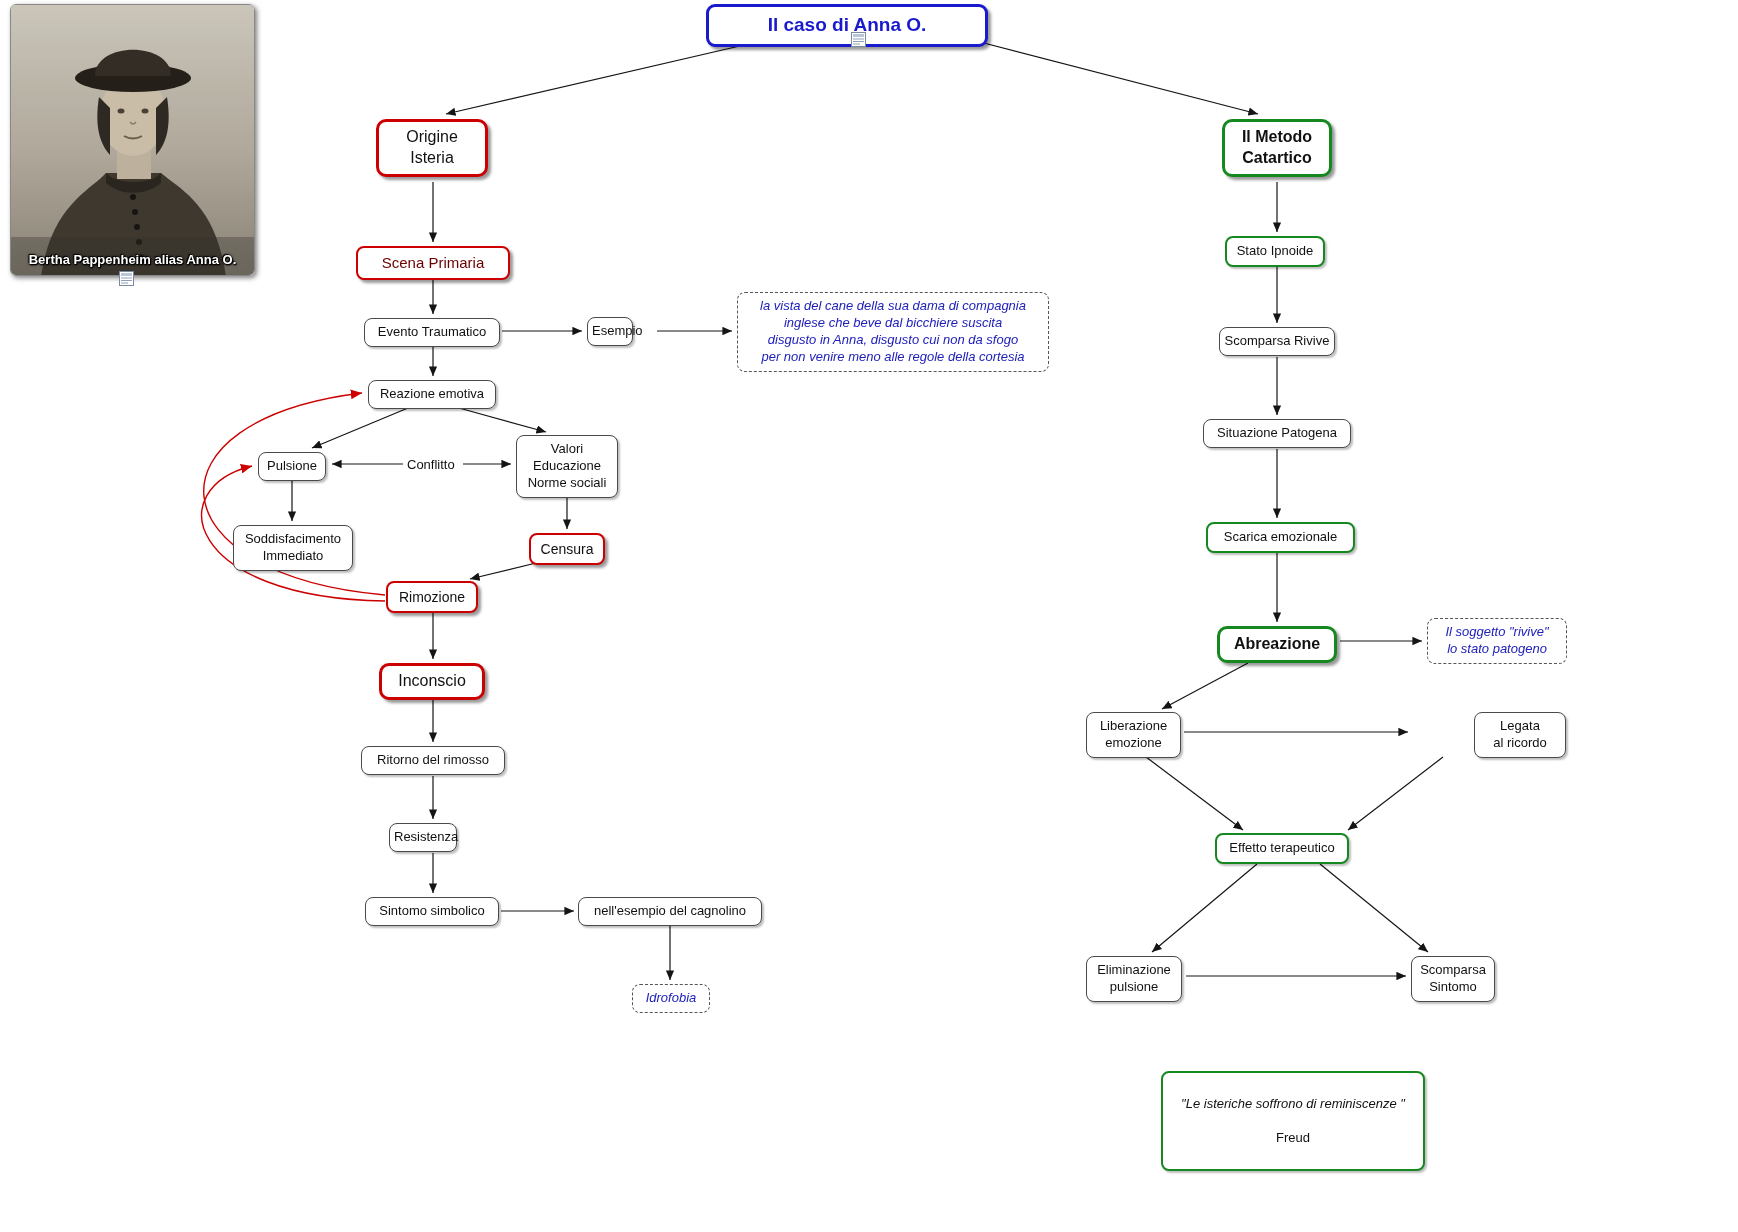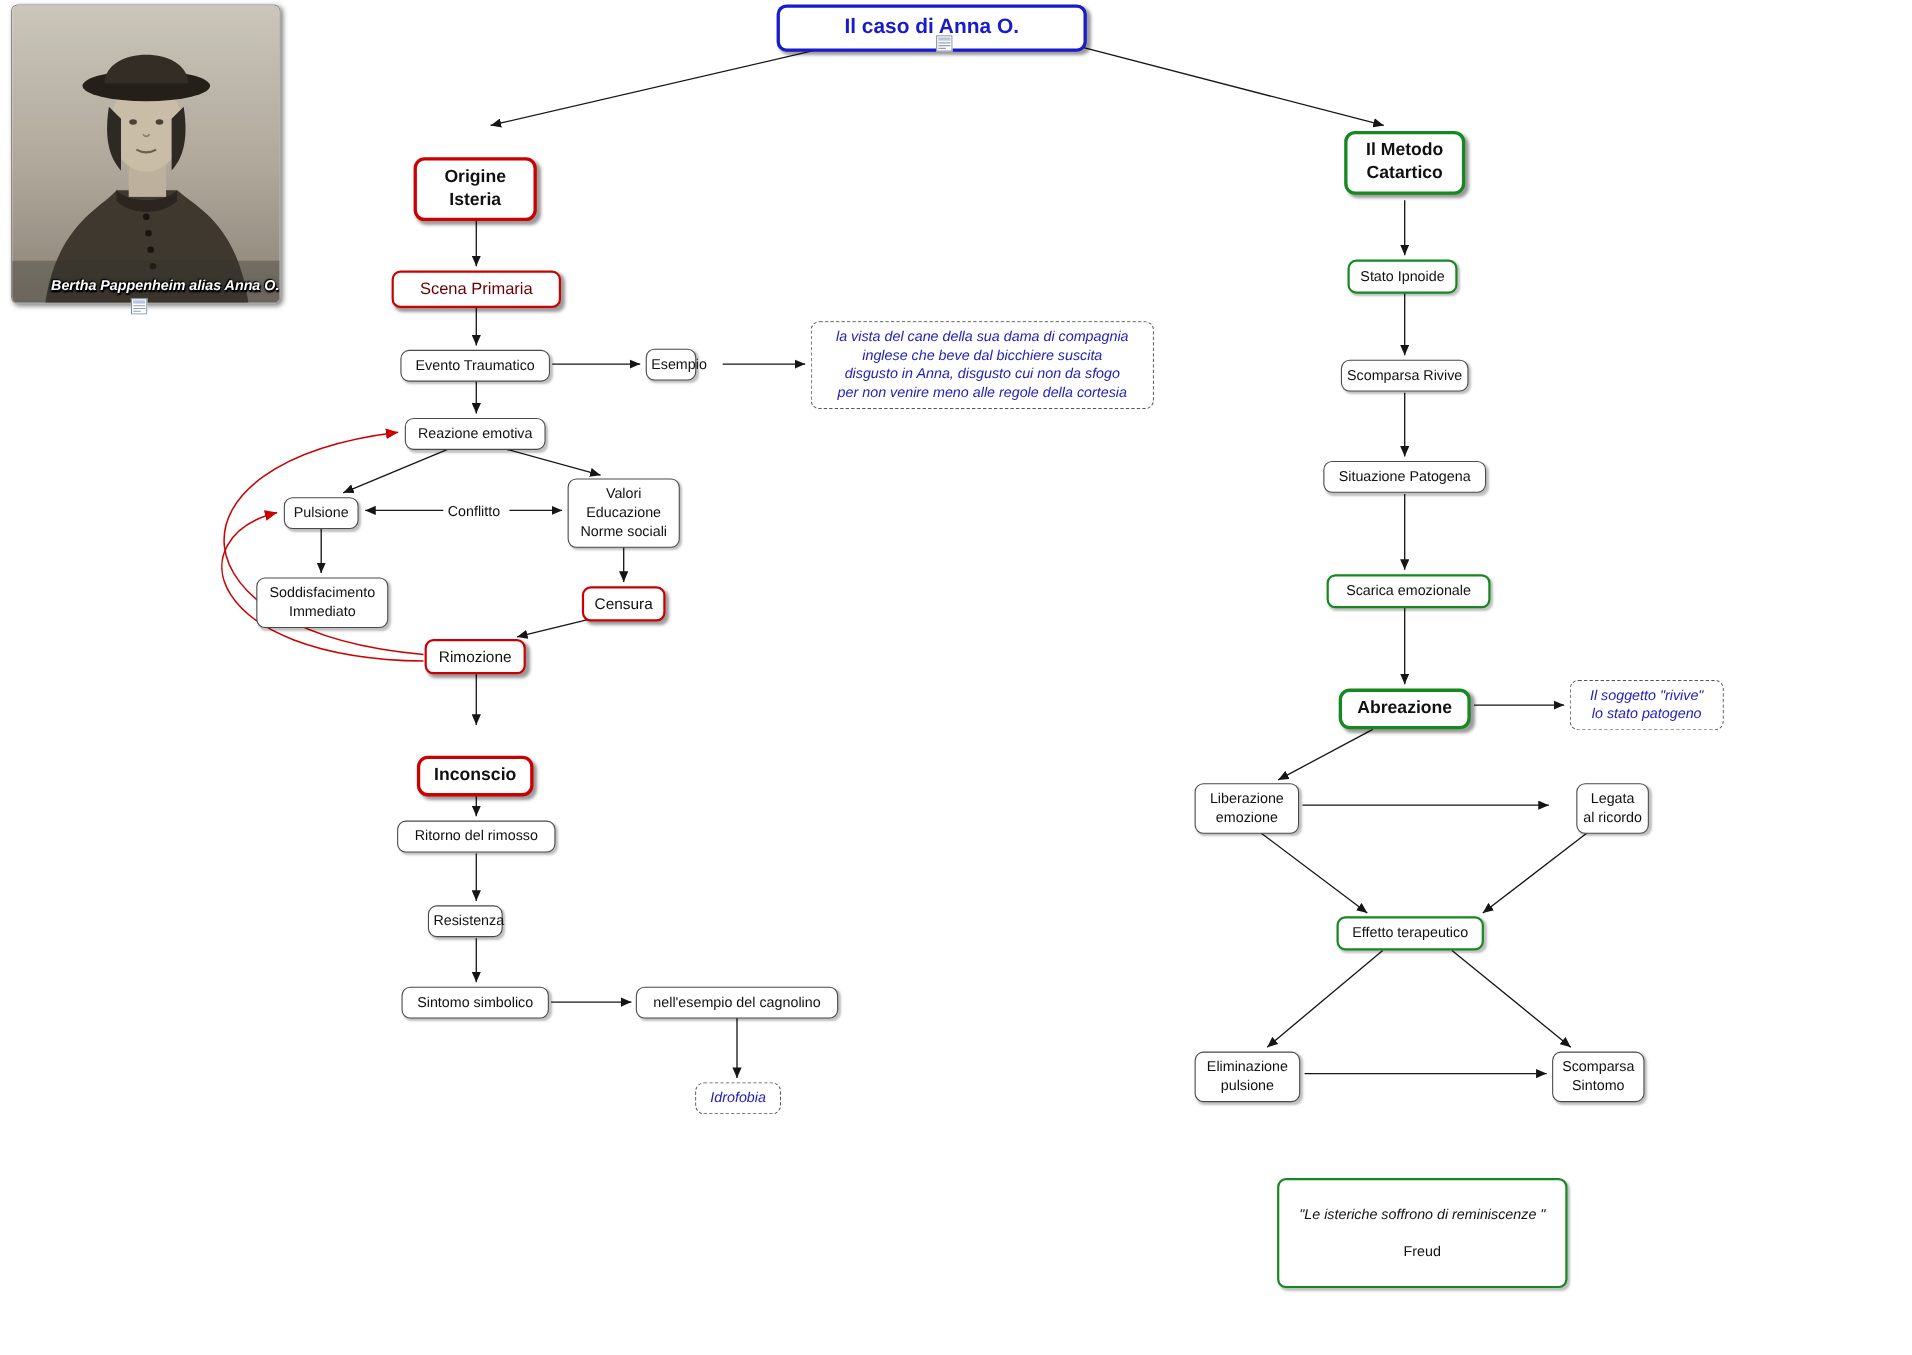--- a/index.html
+++ b/index.html
@@ -10,31 +10,31 @@
   .lines { position:absolute; left:0; top:0; pointer-events:none; }
 
   .node {
     position:absolute; background:#ffffff;
     border:1.6px solid #4a4a4a; border-radius:8px;
     padding:5px 4px; font-size:13px; line-height:1.3;
     text-align:center; white-space:pre-line; color:#111;
     box-shadow:2px 2px 2px rgba(0,0,0,0.25);
   }
   .big { font-size:16px; }
-  .bold-red { border:3px solid #cc0000; border-radius:10px; font-weight:bold; box-shadow:3px 3px 3px rgba(0,0,0,0.4);margin-top:24px; }
+  .bold-red { border:3px solid #cc0000; border-radius:10px; font-weight:normal; box-shadow:3px 3px 3px rgba(0,0,0,0.4); }
   .red-sm  { border:2.5px solid #cc0000; border-radius:8px; font-weight:normal; font-size:14px; box-shadow:3px 3px 3px rgba(0,0,0,0.4); }
   .bold-green { border:3px solid #15881f; border-radius:10px; font-weight:bold; box-shadow:3px 3px 3px rgba(0,0,0,0.4); }
   .green { border:2px solid #15881f; }
   .title-node { border:3px solid #1a1acd; color:#1a1acd; font-weight:bold; font-size:19px; border-radius:9px; padding:6px 4px; box-shadow:3px 3px 3px rgba(0,0,0,0.4); }
   .dashed { border:1.5px dashed #555; color:#2020bb; font-style:italic; box-shadow:none; background:#fff; }
   .plain-label { position:absolute; font-size:13px; color:#111; background:#fff; padding:0 2px; text-align:left; }
 
   .photo { position:absolute; left:10px; top:4px; width:245px; height:272px; border-radius:6px; overflow:hidden; border:1px solid #888; box-shadow:2px 2px 5px rgba(0,0,0,0.5); }
-  .caption { position:absolute; left:0; right:0; bottom:8px; text-align:right; color:#fff; font-weight:bold; font-size:13px;
-             text-shadow:0 1px 2px #000, 1px 1px 1px #000, -1px -1px 1px #000, 0 0 3px #000;font-style:italic; }
+  .caption { position:absolute; left:0; right:0; bottom:8px; text-align:center; color:#fff; font-weight:bold; font-size:13px;
+             text-shadow:0 1px 2px #000, 1px 1px 1px #000, -1px -1px 1px #000, 0 0 3px #000; }
 
   .res-icon { position:absolute; width:15px; height:15px; background:#fff; }
 
   .quote-box { padding:6px 8px; }
   .quote-box .q1 { font-style:italic; }
 </style>
 </head>
 <body>
 
 <div class="canvas">
@@ -172,21 +172,21 @@
 Catartico</div>
   <div class="node green" style="left:1225px; top:236px; width:100px">Stato Ipnoide</div>
   <div class="node" style="left:1219px; top:327px; width:116px">Scomparsa Rivive</div>
   <div class="node" style="left:1203px; top:419px; width:148px">Situazione Patogena</div>
   <div class="node green" style="left:1206px; top:522px; width:149px">Scarica emozionale</div>
   <div class="node bold-green big" style="left:1217px; top:626px; width:120px">Abreazione</div>
   <div class="node dashed" style="left:1427px; top:618px; width:140px">Il soggetto "rivive"
 lo stato patogeno</div>
   <div class="node" style="left:1086px; top:712px; width:95px">Liberazione
 emozione</div>
-  <div class="node" style="left:1433px; top:712px; width:66px">Legata
+  <div class="node" style="left:1474px; top:712px; width:92px">Legata
 al ricordo</div>
   <div class="node green" style="left:1215px; top:833px; width:134px">Effetto terapeutico</div>
   <div class="node" style="left:1086px; top:956px; width:96px">Eliminazione
 pulsione</div>
   <div class="node" style="left:1411px; top:956px; width:84px">Scomparsa
 Sintomo</div>
 
   <div class="node green quote-box" style="left:1161px; top:1071px; width:264px">
     <div class="q1">"Le isteriche soffrono di reminiscenze "</div>
     <div>Freud</div>

